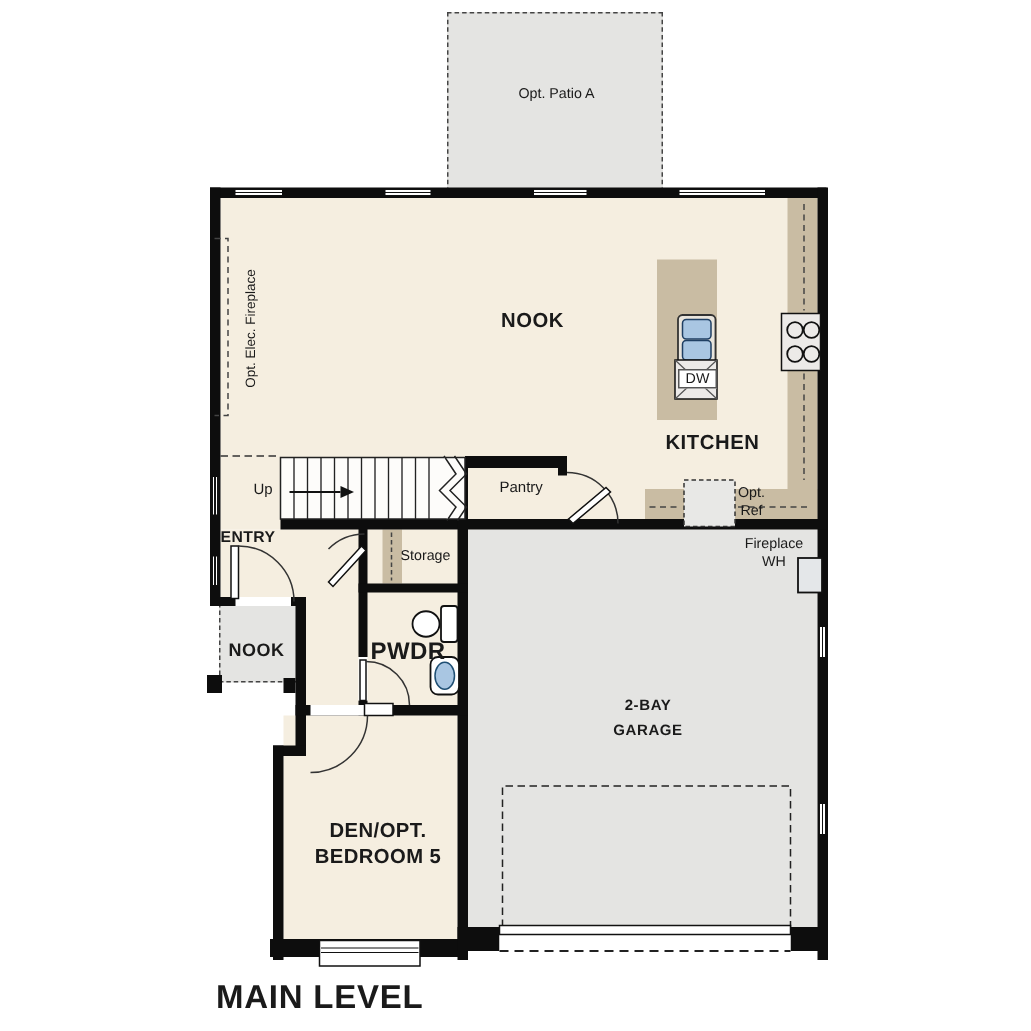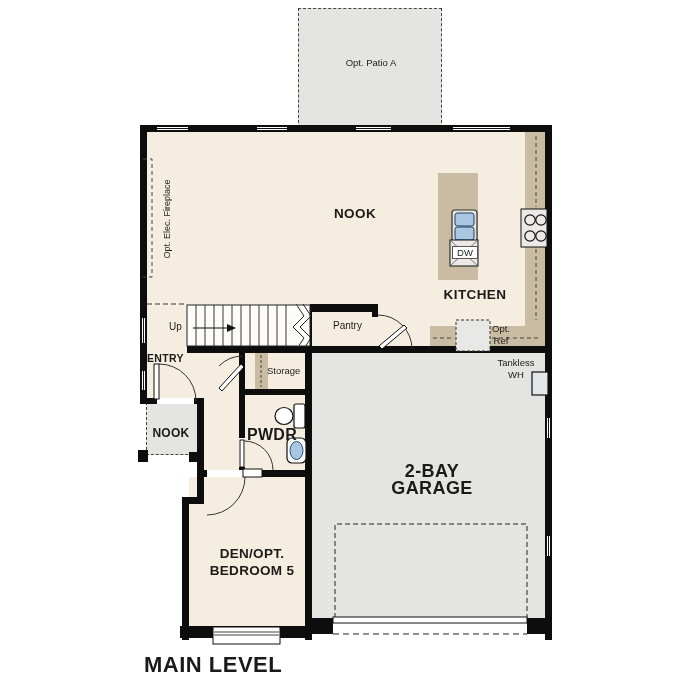--- a/index.html
+++ b/index.html
@@ -174,31 +174,31 @@
 
     <g>
       <rect x="213" y="627" width="67" height="17" fill="#fff" stroke="#111" stroke-width="1"></rect>
       <line x1="214" y1="632" x2="279" y2="632" stroke="#111" stroke-width="0.8"></line>
       <line x1="214" y1="635" x2="279" y2="635" stroke="#111" stroke-width="0.8"></line>
     </g>
   </svg>
 
   <div class="lbl b ctr" style="left:322px;top:206px;width:66px;font-size:13.5px;letter-spacing:0.4px;">NOOK</div>
   <div class="lbl b ctr" style="left:432px;top:287px;width:86px;font-size:13.5px;letter-spacing:0.4px;">KITCHEN</div>
-  <div class="lbl b ctr" style="left:382px;top:463px;width:100px;font-size:18px;line-height:16.5px;letter-spacing:0.4px;">2-BAY
+  <div class="lbl b ctr" style="left:382px;top:463px;width:100px;font-size:10px;line-height:16.5px;letter-spacing:0.4px;">2-BAY
 GARAGE</div>
   <div class="lbl b ctr" style="left:192px;top:545px;width:120px;font-size:13.5px;line-height:17px;letter-spacing:0.3px;">DEN/OPT.
 BEDROOM 5</div>
   <div class="lbl b" style="left:147px;top:352px;font-size:10.5px;letter-spacing:0.3px;">ENTRY</div>
   <div class="lbl b ctr" style="left:145px;top:426px;width:52px;font-size:12px;letter-spacing:0.3px;">NOOK</div>
   <div class="lbl b" style="left:247px;top:426px;font-size:16px;letter-spacing:0.3px;">PWDR</div>
   <div class="lbl" style="left:267px;top:365px;font-size:9.5px;">Storage</div>
   <div class="lbl" style="left:333px;top:320px;font-size:10px;">Pantry</div>
   <div class="lbl" style="left:169px;top:321px;font-size:10px;">Up</div>
   <div class="lbl ctr" style="left:338px;top:57px;width:66px;font-size:9.5px;">Opt. Patio A</div>
   <div class="lbl ctr vert" style="left:119px;top:214px;width:96px;font-size:9px;">Opt. Elec. Fireplace</div>
   <div class="lbl ctr" style="left:456px;top:323px;width:34px;font-size:9.5px;line-height:11.5px;margin-left:28px;">Opt.
 Ref</div>
-  <div class="lbl ctr" style="left:492px;top:357px;width:48px;font-size:9.5px;line-height:11.5px;">Tankless
+  <div class="lbl ctr" style="left:492px;top:357px;width:48px;font-size:9.5px;line-height:11.5px;">Fireplace
 WH</div>
   <div class="lbl ctr dwtag" style="left:452px;top:246px;width:24px;font-size:9.5px;">DW</div>
   <div class="lbl b" style="left:144px;top:652px;font-size:22px;letter-spacing:0.5px;">MAIN LEVEL</div>
 </div>
 
 </body></html>

